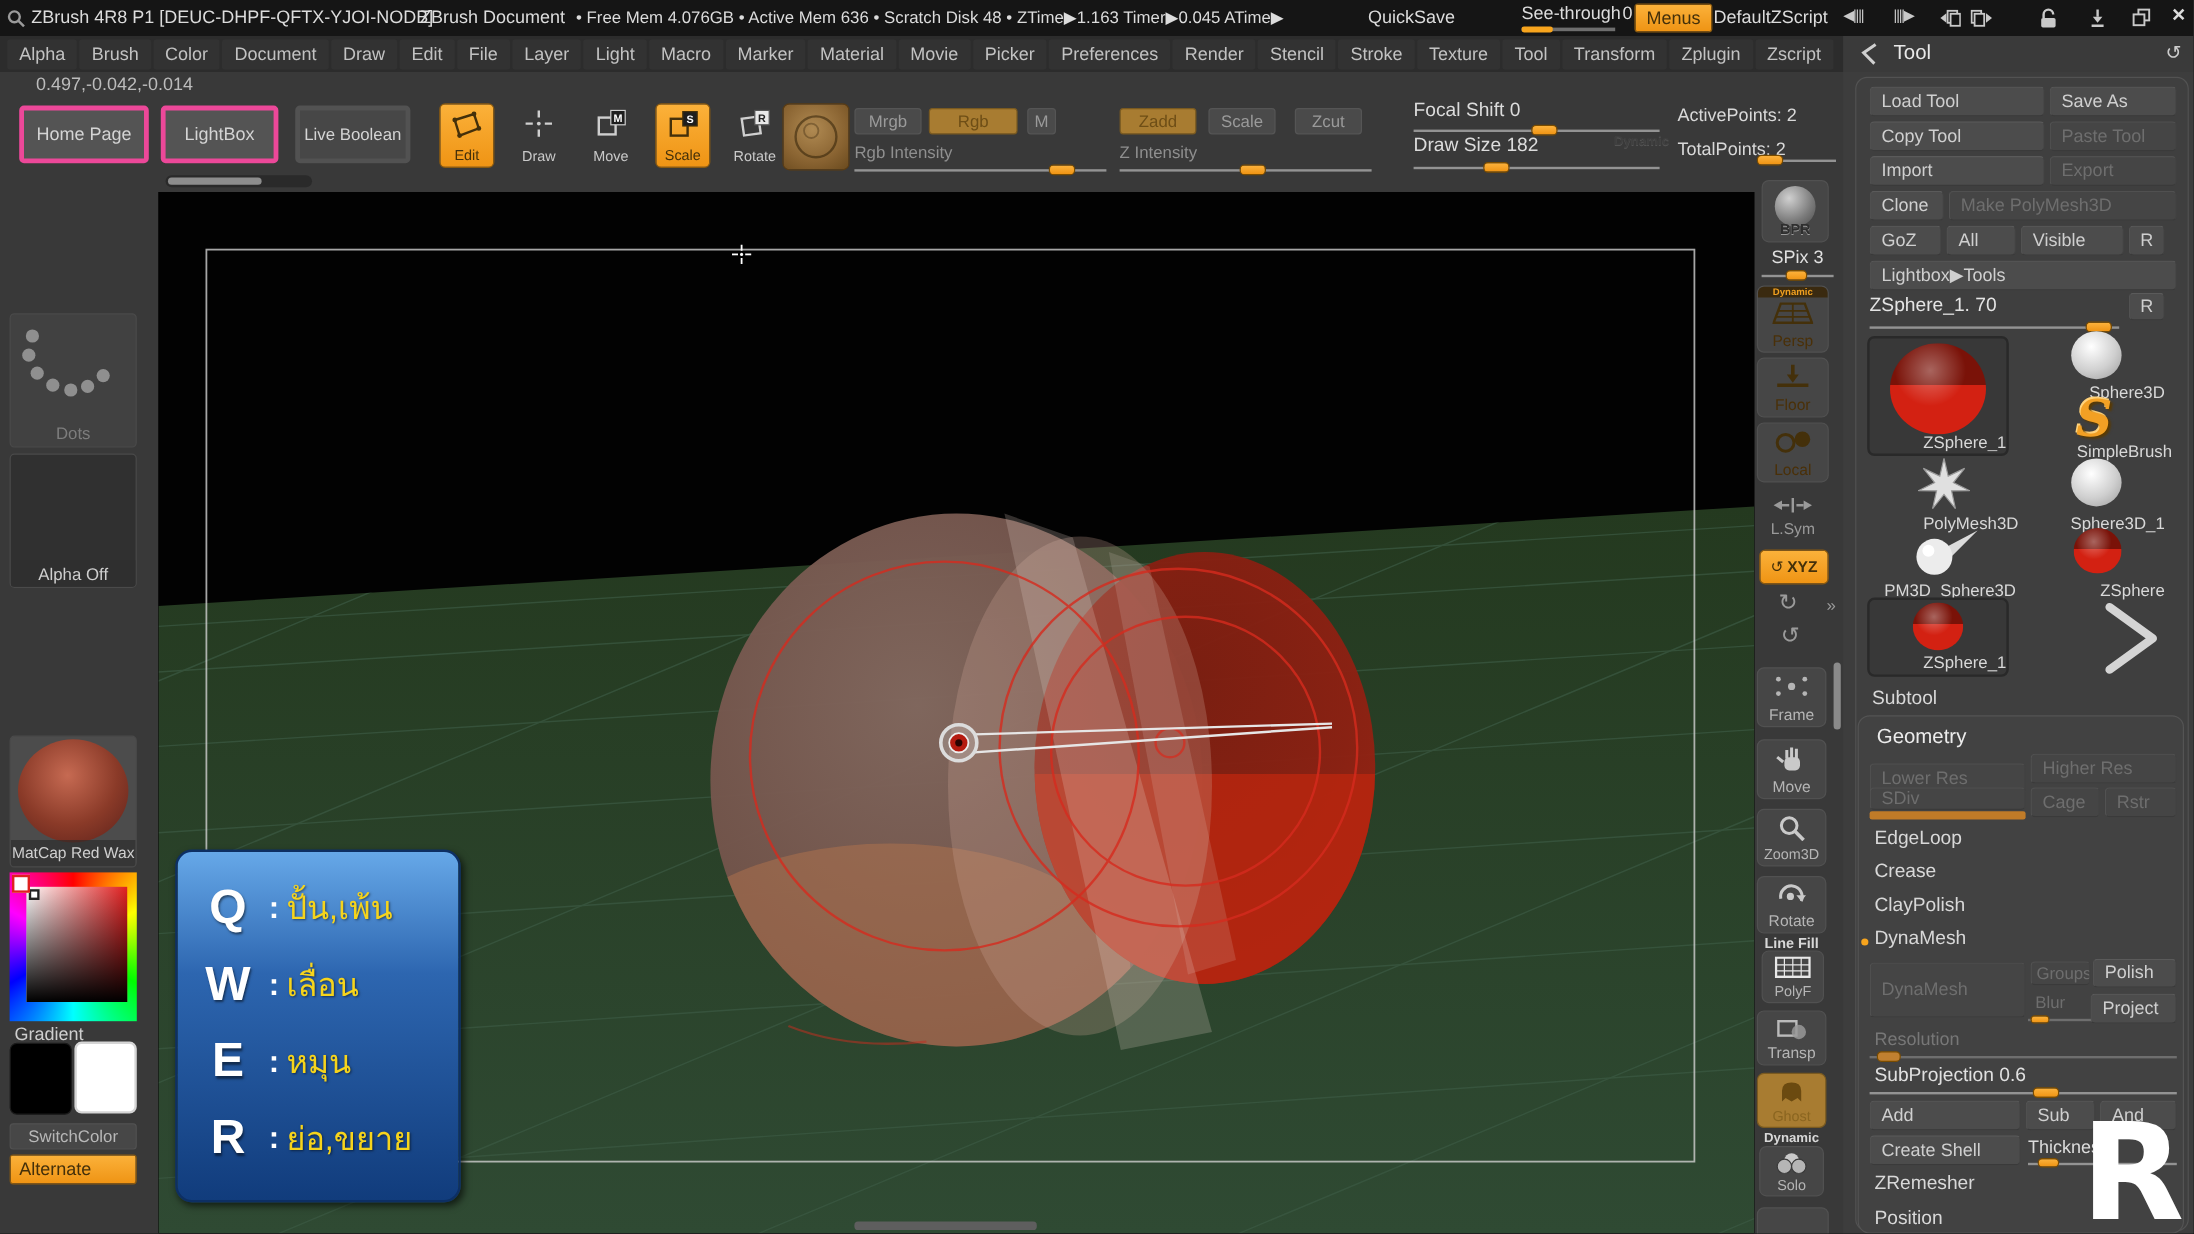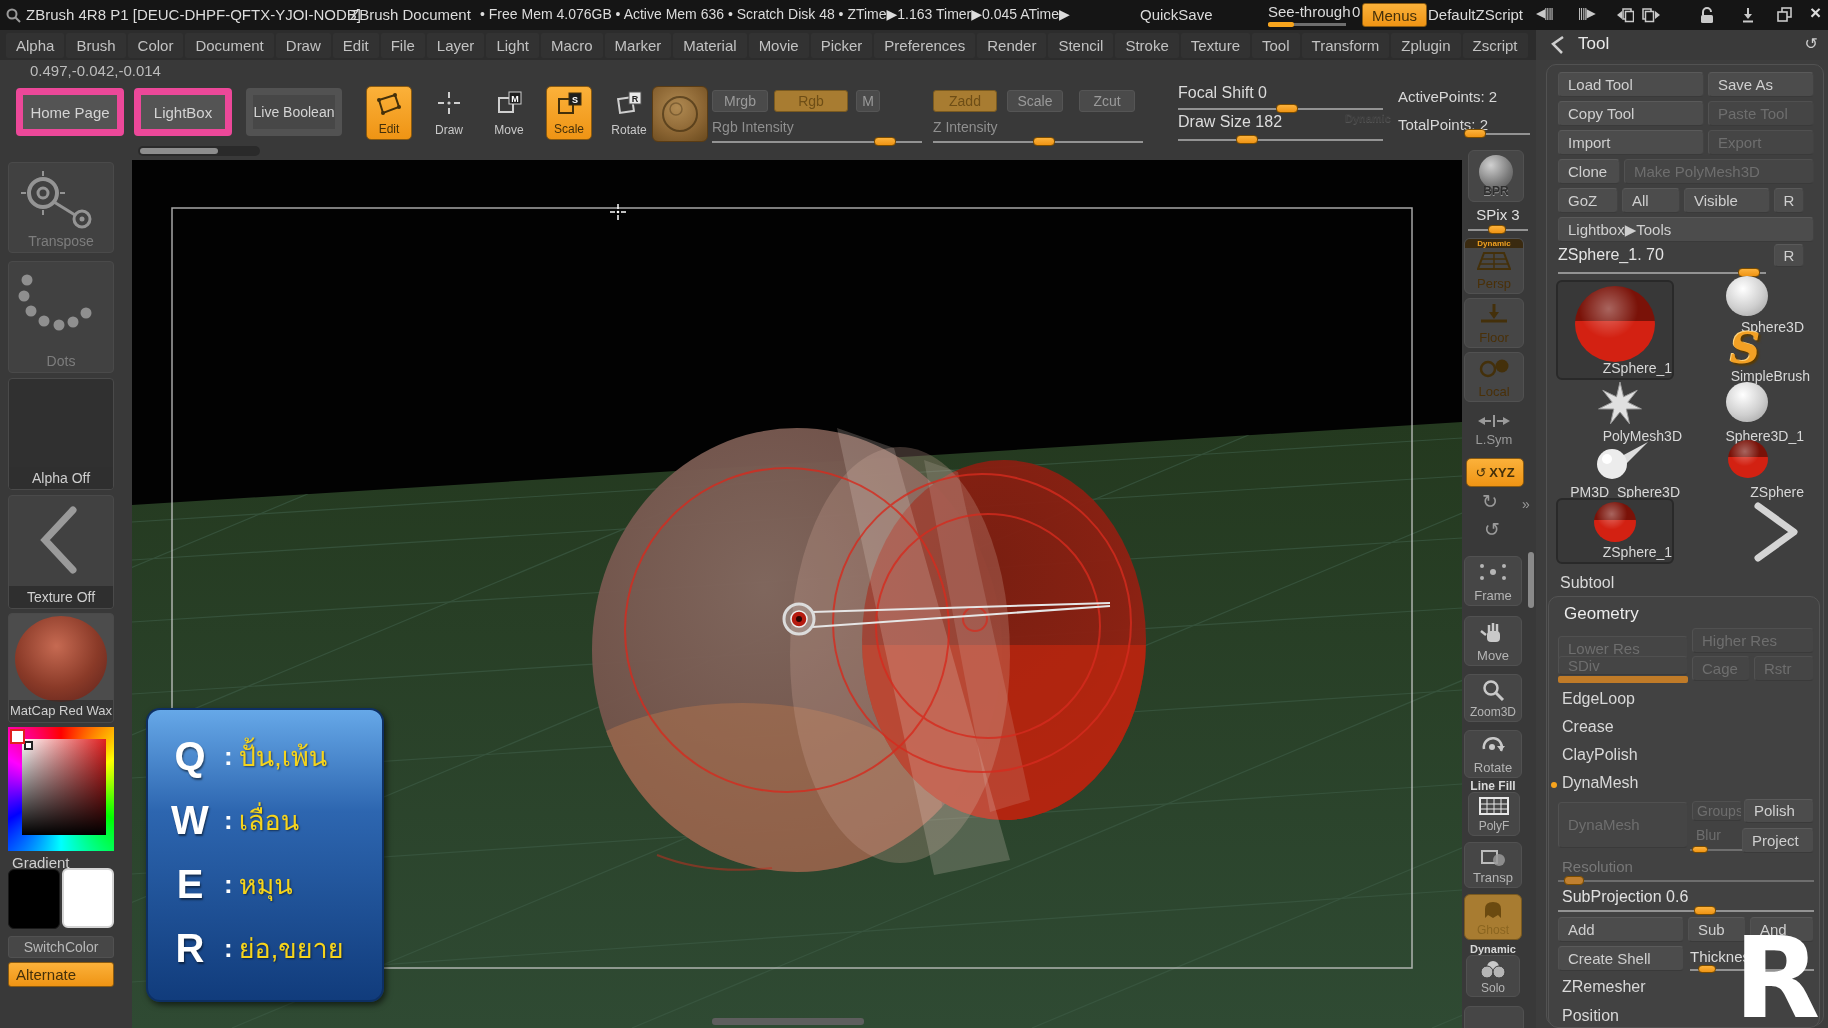--- a/index.html
+++ b/index.html
@@ -7,21 +7,21 @@
         font-family:"Liberation Sans",sans-serif;-webkit-font-smoothing:antialiased}
   .abs{position:absolute}
   
   #titlebar{position:absolute;left:0;top:0;width:1828px;height:30px;background:#151515;color:#dcdcdc;font-size:15px}
   #titlebar .t{position:absolute;top:6px;white-space:nowrap}
   
   #menubar{position:absolute;left:0;top:30px;width:1536px;height:30px;background:#2c2c2c;display:flex;align-items:center;padding-left:6px;box-sizing:border-box;gap:2px}
   .mitem{padding:4px 10px;color:#c2c2c2;font-size:15px;background:#323232;border-radius:2px;white-space:nowrap}
   #toolheader{position:absolute;left:1536px;top:30px;width:292px;height:30px;background:#3a3a3a}
   
-  .gbtn{position:absolute;background:#545454;border:7px solid #ec4899;border-radius:4px;color:#d4d4d4;font-size:15px;display:flex;align-items:center;justify-content:center;box-sizing:border-box}
+  .gbtn{position:absolute;background:#545454;border:4px solid #ec4899;border-radius:4px;color:#d4d4d4;font-size:15px;display:flex;align-items:center;justify-content:center;box-sizing:border-box}
   .gbtn2{background:#474747;border-color:#525252}
   .org{background:linear-gradient(#fbb13a,#ef9414);border:1px solid #8a5a10;color:#44300a}
   .morg{background:#a87c31;border:1px solid #7a5a20;color:#6e4e16}
   .sm{position:absolute;height:22px;border-radius:3px;font-size:14px;display:flex;align-items:center;justify-content:center;box-sizing:border-box}
   .smg{background:#4a4a4a;border:1px solid #555;color:#9a9a9a}
   .lab{position:absolute;color:#8f8f8f;font-size:14px;white-space:nowrap}
   .wlab{position:absolute;color:#dcdcdc;font-size:16px;white-space:nowrap}
   .track{position:absolute;height:2px;background:#939393}
   .sthumb{position:absolute;width:22px;height:9px;background:linear-gradient(#fcb23c,#ef9414);border:1px solid #7a4c00;border-radius:4px;box-sizing:border-box}
   .tico{position:absolute;width:46px;height:54px;display:flex;flex-direction:column;align-items:center;justify-content:space-between;padding:5px 0 3px;box-sizing:border-box;border-radius:5px;font-size:12px;color:#c9c9c9}
@@ -231,58 +231,38 @@
     </div>
   <div class="wlab" style="left:1178px;top:113px">Draw Size 182</div>
   <div class="track" style="left:1178px;top:139px;width:205px">
       <span class="sthumb" style="left:58px;top:-4px"></span>
     </div>
   <div class="abs" style="left:1345px;top:112px;font-size:11px;font-weight:bold;color:#3f3f3f;text-shadow:0 1px 0 rgba(255,255,255,.14)">Dynamic</div>
 
   <div class="abs" style="left:1398px;top:88px;color:#d8d8d8;font-size:15px">ActivePoints: 2</div>
   <div class="abs" style="left:1398px;top:116px;color:#d8d8d8;font-size:15px">TotalPoints: 2</div>
 
-  <div class="tile" style="top:162px;height:91px">
-    <svg width="100" height="62" style="margin:4px 0 0 4px">
-      <circle cx="30" cy="26" r="14" fill="none" stroke="#949494" stroke-width="4"></circle>
-      <circle cx="30" cy="26" r="5" fill="none" stroke="#949494" stroke-width="3"></circle>
-      <line x1="30" y1="4" x2="30" y2="9" stroke="#949494" stroke-width="2"></line>
-        <line x1="30" y1="43" x2="30" y2="48" stroke="#949494" stroke-width="2"></line>
-      <line x1="8" y1="26" x2="13" y2="26" stroke="#949494" stroke-width="2"></line>
-        <line x1="47" y1="26" x2="52" y2="26" stroke="#949494" stroke-width="2"></line>
-      <line x1="41" y1="35" x2="62" y2="48" stroke="#949494" stroke-width="3"></line>
-      <circle cx="69" cy="52" r="8" fill="none" stroke="#949494" stroke-width="3"></circle>
-        <circle cx="69" cy="52" r="2.5" fill="#949494"></circle>
-    </svg>
-    <div class="tlab">Transpose</div>
-  </div>
 
   <div class="tile" style="top:261px;height:112px">
     <svg width="100" height="78" style="margin:6px 0 0 2px">
       <circle cx="16" cy="12" r="5.5" fill="#8f8f8f"></circle>
         <circle cx="13" cy="28" r="5.5" fill="#8f8f8f"></circle>
       <circle cx="20" cy="43" r="5.5" fill="#8f8f8f"></circle>
         <circle cx="33" cy="53" r="5.5" fill="#8f8f8f"></circle>
       <circle cx="48" cy="57" r="5.5" fill="#8f8f8f"></circle>
         <circle cx="62" cy="54" r="5.5" fill="#8f8f8f"></circle>
       <circle cx="75" cy="45" r="5.5" fill="#8f8f8f"></circle>
     </svg>
     <div class="tlab">Dots</div>
   </div>
 
   <div class="tile" style="top:378px;height:112px;background:#303030">
     <div class="tstrip">Alpha Off</div>
   </div>
 
-  <div class="tile" style="top:495px;height:114px">
-    <svg width="60" height="70" style="margin:8px 0 0 22px">
-      <polyline points="42,6 14,36 42,66" fill="none" stroke="#9a9a9a" stroke-width="7" stroke-linecap="round"></polyline>
-    </svg>
-    <div class="tstrip">Texture Off</div>
-  </div>
 
   <div class="tile" style="top:613px;height:110px;background:#4c4c4c">
     <div class="abs" style="left:6px;top:2px;width:92px;height:86px;border-radius:50%;background:radial-gradient(circle at 45% 35%,#c66a52,#8a3a28 55%,#5a201a)"></div>
     <div class="tstrip" style="background:rgba(40,40,40,.6);font-size:13px">MatCap Red Wax</div>
   </div>
 
   <div class="abs" style="left:8px;top:727px;width:106px;height:124px;background:conic-gradient(#f00,#ff0,#0f0,#0ff,#00f,#f0f,#f00)">
     <div class="abs" style="left:14px;top:12px;right:8px;bottom:16px;background:linear-gradient(to bottom,rgba(0,0,0,0) 0%,#000 100%),linear-gradient(to right,#fff,#e02020)">
       <div class="abs" style="left:2px;top:2px;width:9px;height:9px;background:#fff;border:2px solid #222;box-sizing:border-box"></div>
     </div>

